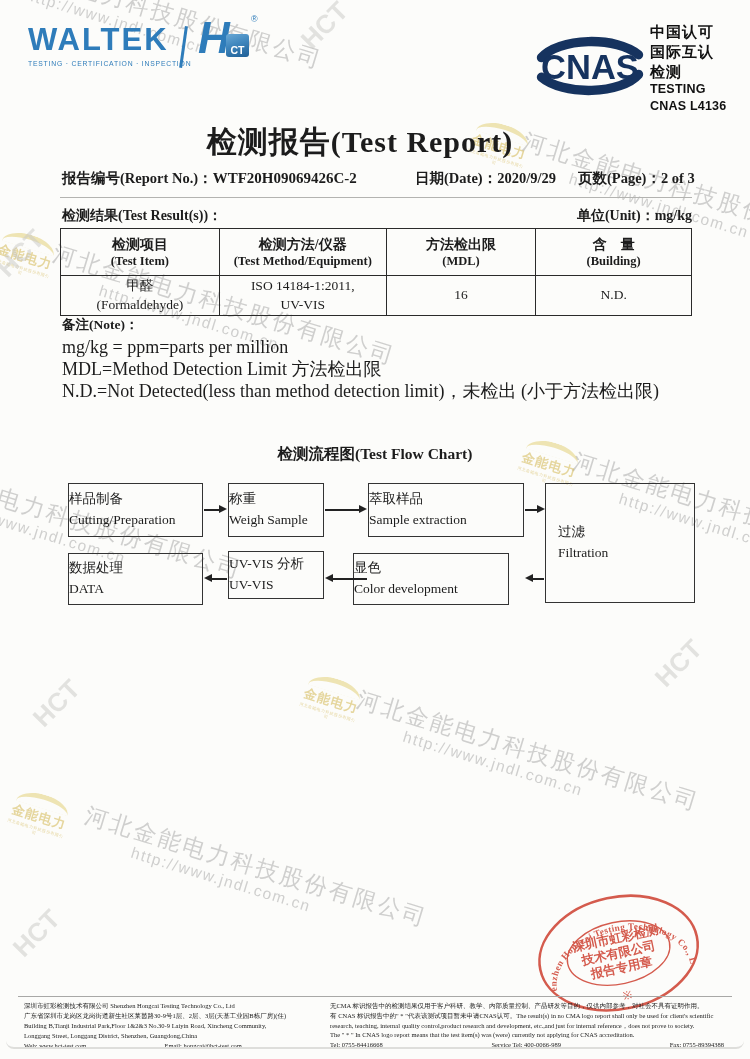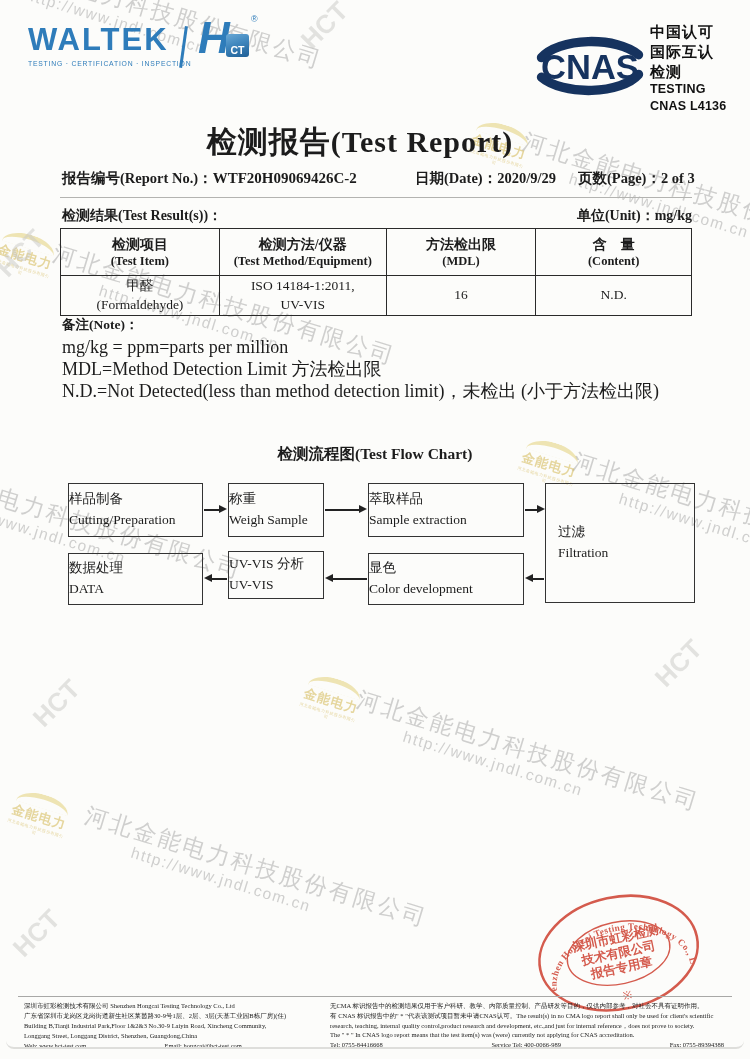--- a/index.html
+++ b/index.html
@@ -61,21 +61,21 @@
   .flow-title { position:absolute; left:0; top:444px; width:750px; text-align:center; font-size:15.5px; font-weight:bold; }
   .fbox { position:absolute; border:1.5px solid #333; display:flex; flex-direction:column;
           align-items:flex-start; justify-content:center; font-size:13.5px; line-height:1.55; text-align:center; }
   .fbox.tall { align-items:flex-start; padding-left:12px; text-align:left; }
   .b1 { left:68px;  top:483px; width:135px; height:54px; }
   .b2 { left:228px; top:483px; width:96px;  height:54px; }
   .b3 { left:368px; top:483px; width:156px; height:54px; }
   .b4 { left:545px; top:483px; width:150px; height:120px; }
   .b5 { left:68px;  top:553px; width:135px; height:52px; }
   .b6 { left:228px; top:551px; width:96px;  height:48px; }
-  .b7 { left:368px; top:553px; width:156px; height:52px; }
+  .b7 { left:353px; top:553px; width:156px; height:52px; }
   .arrow { position:absolute; height:2px; background:#222; }
   .arrow.r::after { content:""; position:absolute; right:-8px; top:-4.5px;
       border-left:8px solid #222; border-top:4.5px solid transparent; border-bottom:4.5px solid transparent; }
   .arrow.l::before { content:""; position:absolute; left:-8px; top:-4.5px;
       border-right:8px solid #222; border-top:4.5px solid transparent; border-bottom:4.5px solid transparent; }
   .a1 { left:204px; top:509px; width:15px; }
   .a2 { left:325px; top:509px; width:34px; }
   .a3 { left:525px; top:509px; width:12px; }
   .a4 { left:533px; top:578px; width:11px; }
   .a5 { left:333px; top:578px; width:34px; }
@@ -240,21 +240,21 @@
         <th class="col2">
           <div class="th-zh">检测方法/仪器</div>
           <div class="th-en">(Test Method/Equipment)</div>
         </th>
         <th class="col3">
           <div class="th-zh">方法检出限</div>
           <div class="th-en">(MDL)</div>
         </th>
         <th class="col4">
           <div class="th-zh">含　量</div>
-          <div class="th-en">(Content)</div>
+          <div class="th-en">(Building)</div>
         </th>
       </tr>
       <tr>
         <td>
           <div class="td-l1">甲醛</div>
           <div class="td-l2">(Formaldehyde)</div>
         </td>
         <td>
           <div class="td-l1">ISO 14184-1:2011,</div>
           <div class="td-l2">UV-VIS</div>

